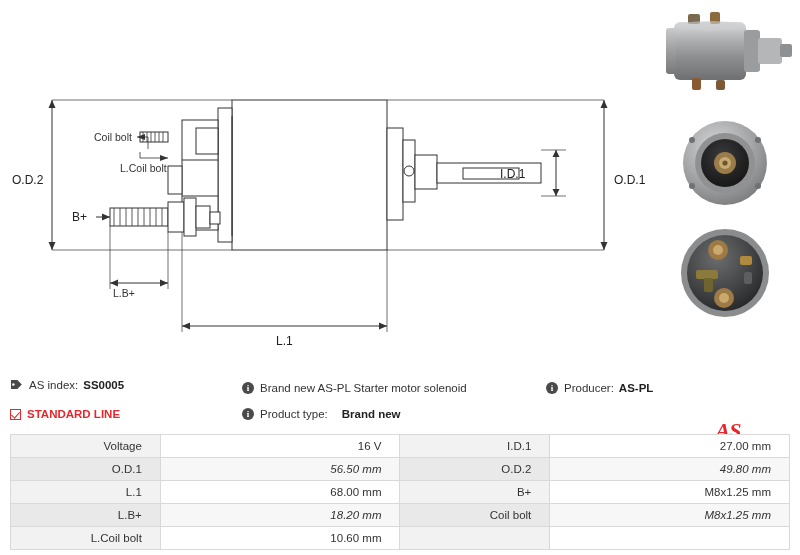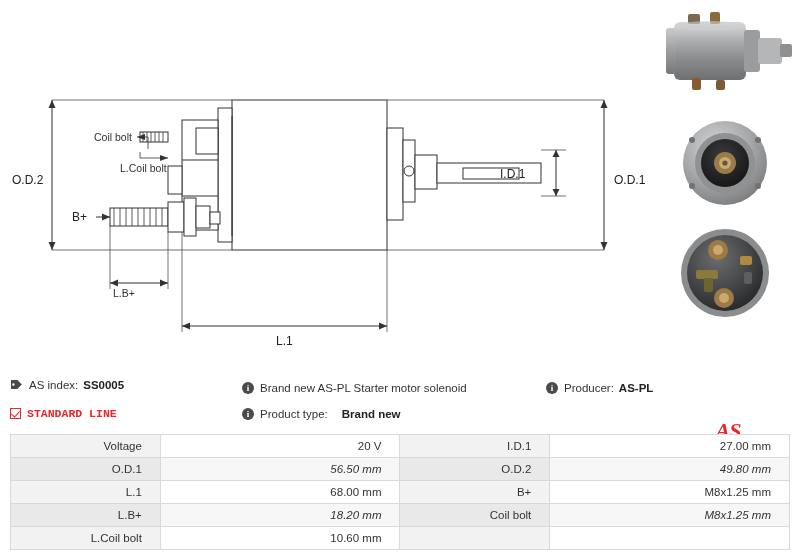--- a/index.html
+++ b/index.html
@@ -41,21 +41,21 @@
   .info-col-3 { flex: 1; display: flex; align-items: center; }
   .info-label { font-size: 11.5px; color: #333; }
   .info-strong { font-weight: bold; color: #222; }
   .tag-icon { margin-right: 6px; display: inline-block; }
   .i-icon {
     display: inline-block; width: 12px; height: 12px; border-radius: 50%;
     background: #4a4a4a; color: #fff; font-size: 9px; line-height: 12px;
     text-align: center; margin-right: 6px; font-family: "Liberation Serif", serif;
     font-weight: bold;
   }
-  .std-line { color: #e8262b; font-weight: bold; font-size: 11.5px; font-family: Liberation Mono, monospace; }
+  .std-line { color: #e8262b; font-weight: bold; font-size: 11.5px; }
   .check-box {
     display:inline-block; width: 11px; height: 11px; border: 1.4px solid #e8262b;
     margin-right: 6px; position: relative; vertical-align: middle;
   }
   .check-box::after {
     content: ""; position: absolute; left: 2px; top: 0px; width: 4px; height: 7px;
     border: solid #e8262b; border-width: 0 1.6px 1.6px 0; transform: rotate(42deg);
   }
 
   
@@ -311,21 +311,21 @@
 
 <div id="brand-logo">
   <div class="logo-mark">AS</div>
   <div class="logo-sub">Alternators, Starters &amp; Parts</div>
 </div>
 
 <table id="spec-table">
   <tbody>
     <tr>
       <td class="k">Voltage</td>
-      <td class="v">20 V</td>
+      <td class="v">16 V</td>
       <td class="k">I.D.1</td>
       <td class="v">27.00 mm</td>
     </tr>
     <tr class="alt">
       <td class="k">O.D.1</td>
       <td class="v">56.50 mm</td>
       <td class="k">O.D.2</td>
       <td class="v">49.80 mm</td>
     </tr>
     <tr>

